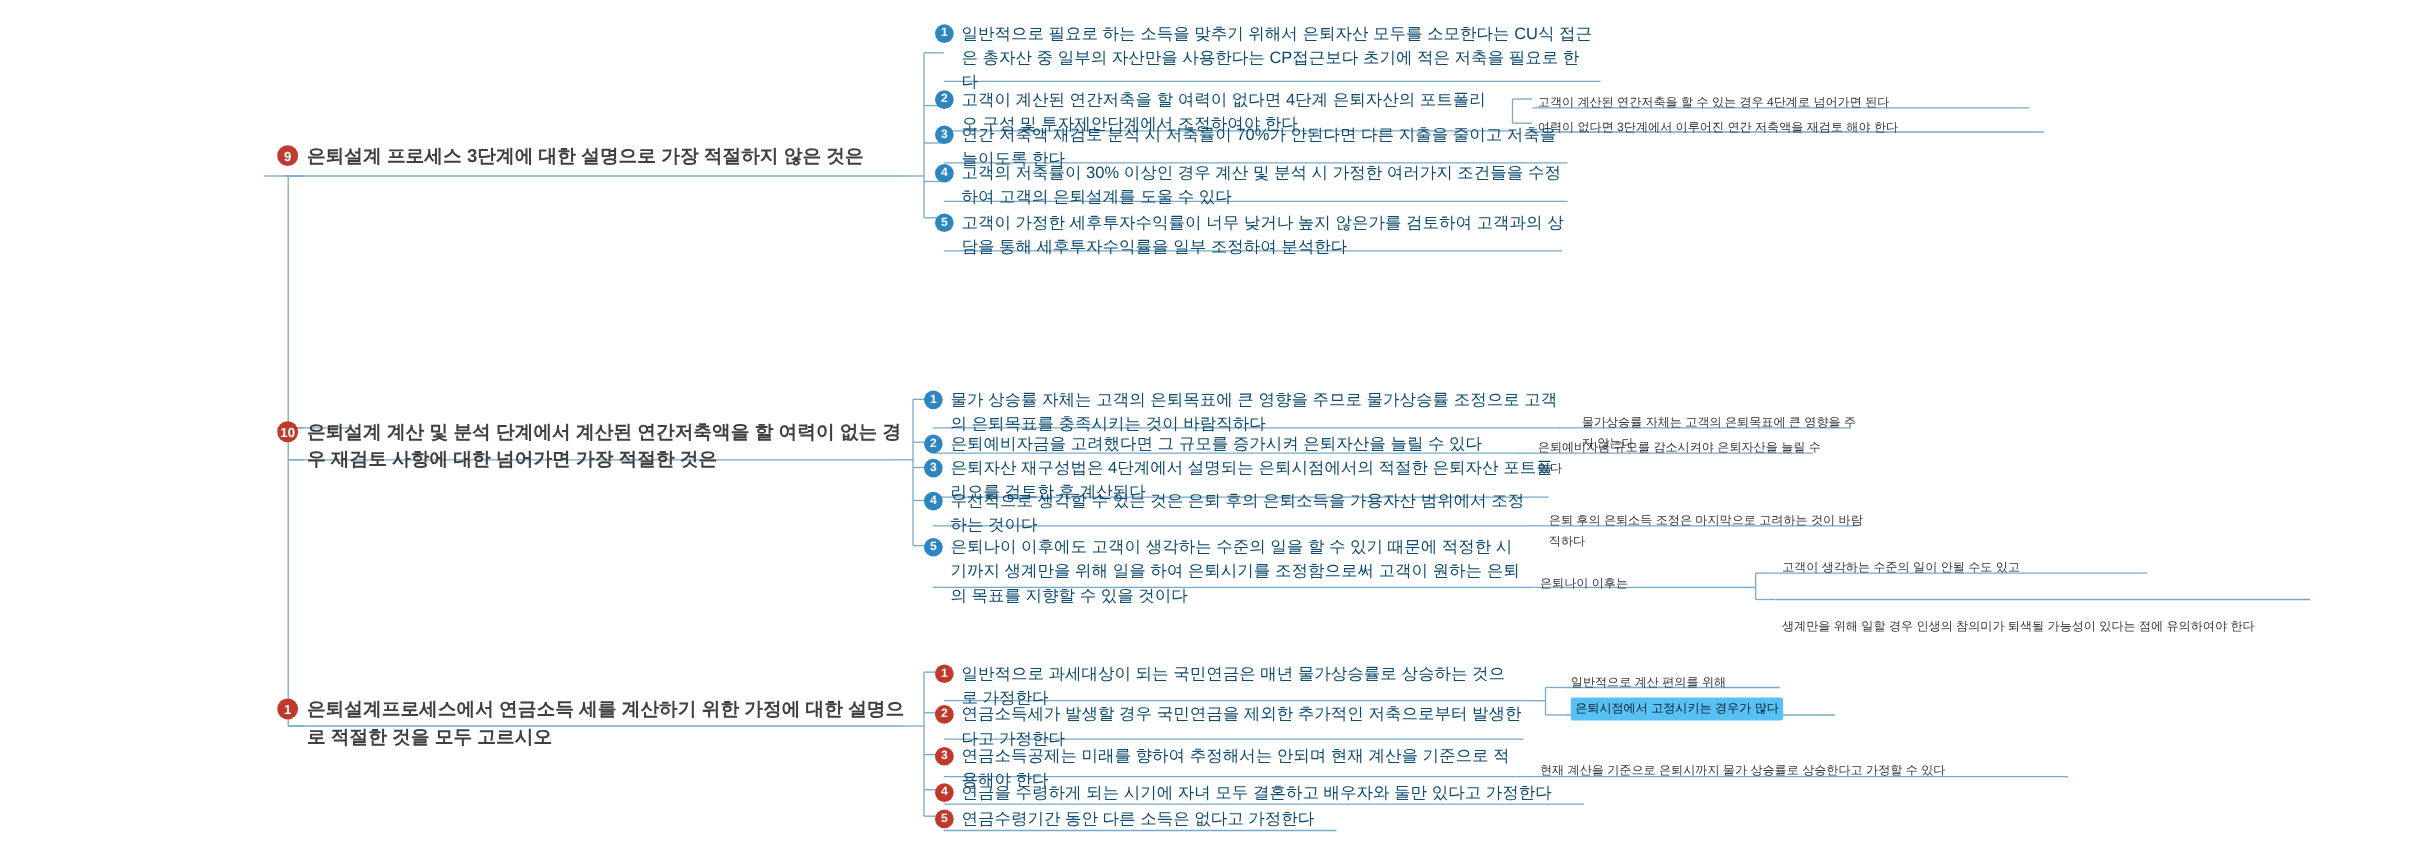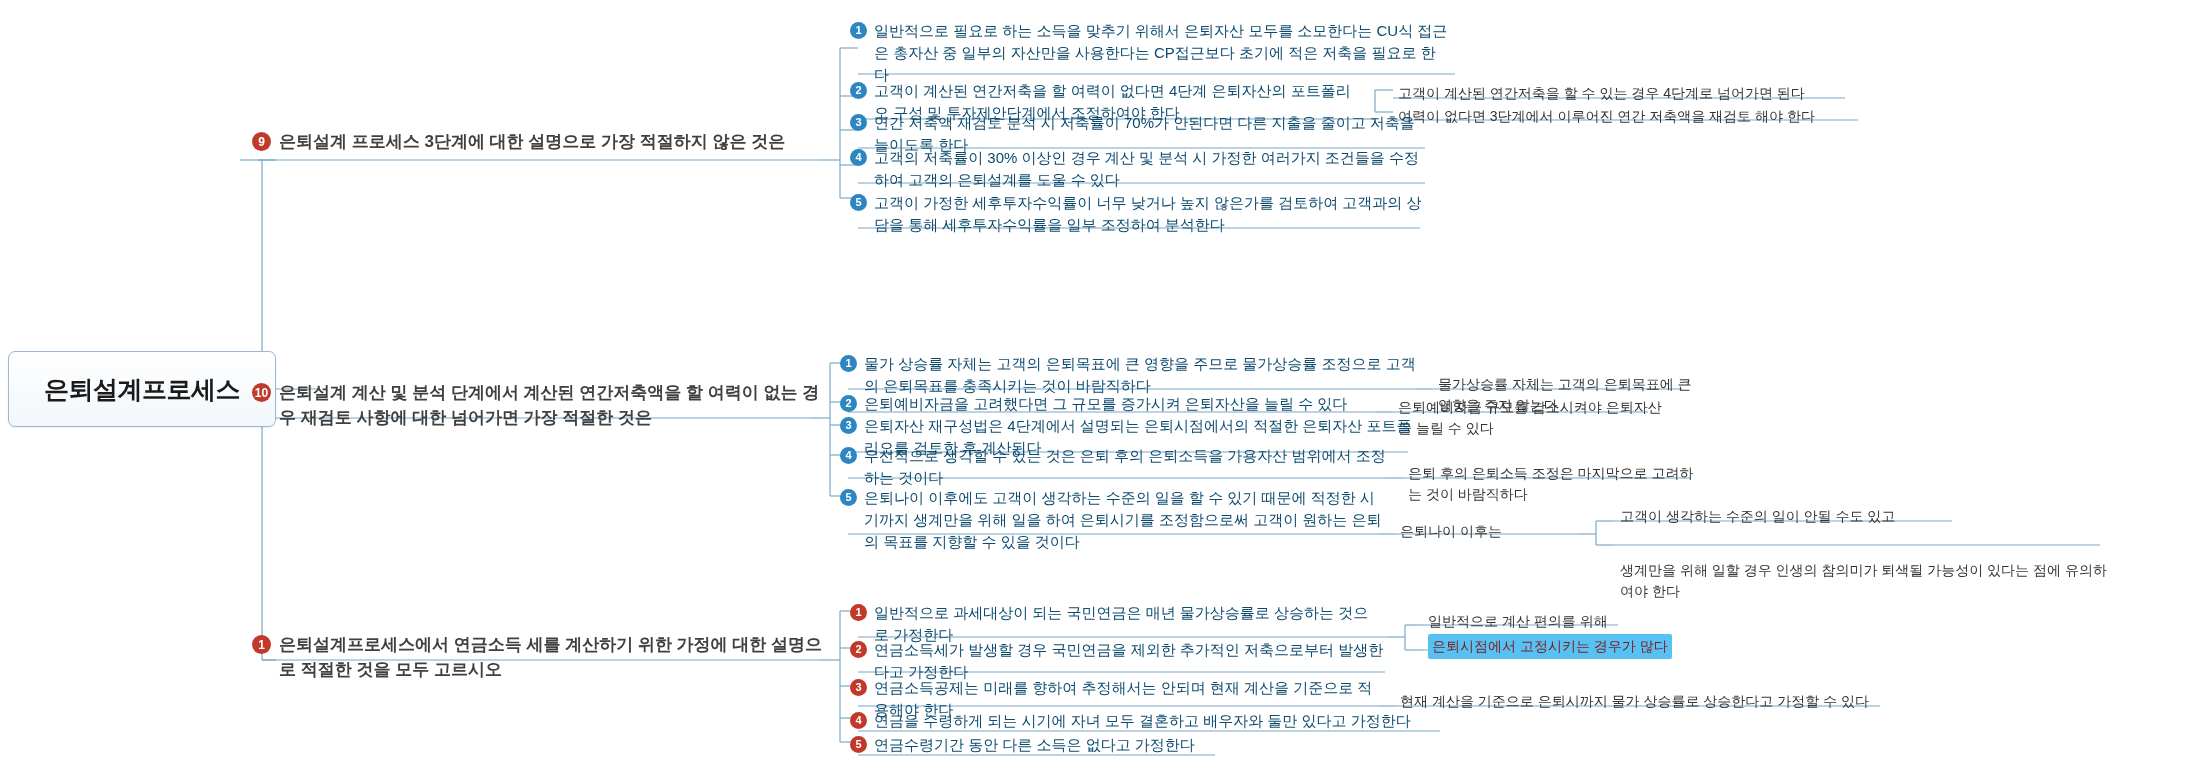--- a/index.html
+++ b/index.html
@@ -107,27 +107,27 @@
   .a-label {
     font-size: 15px;
     color: #0c4a6e;
     line-height: 1.45;
   }
   
   .n-node {
     position: absolute;
   }
   .n-label {
-    font-size: 14px;
+    font-size: 11px;
     color: #333333;
     line-height: 1.5;
   }
   .n-label .hl {
     background: #56c1f2;
-    color: #7f1d1d;
+    color: #0f172a;
     padding: 2px 4px;
     border-radius: 2px;
     display: inline-block;
   }
 </style>
 </head>
 <body>
 
 <div id="canvas">
 
@@ -220,23 +220,20 @@
       <path d="M1405 625 L1423 625"></path>
       <path d="M1405 650 L1423 650"></path>
       <path d="M1423 625 L1618 625"></path>
       <path d="M1423 650 L1668 650"></path>
 
       <path d="M1378 706 L1395 706"></path>
       <path d="M1395 706 L1880 706"></path>
     </g>
   </svg>
 
-  <div class="node root-node">
-    <span class="root-label">은퇴설계프로세스</span>
-  </div>
 
   <div class="q-node" style="left:252px; top:130px; width:580px;">
     <span class="q-bullet">9</span>
     <span class="q-label">은퇴설계 프로세스 3단계에 대한 설명으로 가장 적절하지 않은 것은</span>
   </div>
 
   <div class="a-node" style="left:850px; top:20px; width:600px;">
     <span class="a-bullet">1</span>
     <span class="a-label">일반적으로 필요로 하는 소득을 맞추기 위해서 은퇴자산 모두를 소모한다는 CU식 접근은 총자산 중 일부의 자산만을 사용한다는 CP접근보다 초기에 적은 저축을 필요로 한다</span>
   </div>

